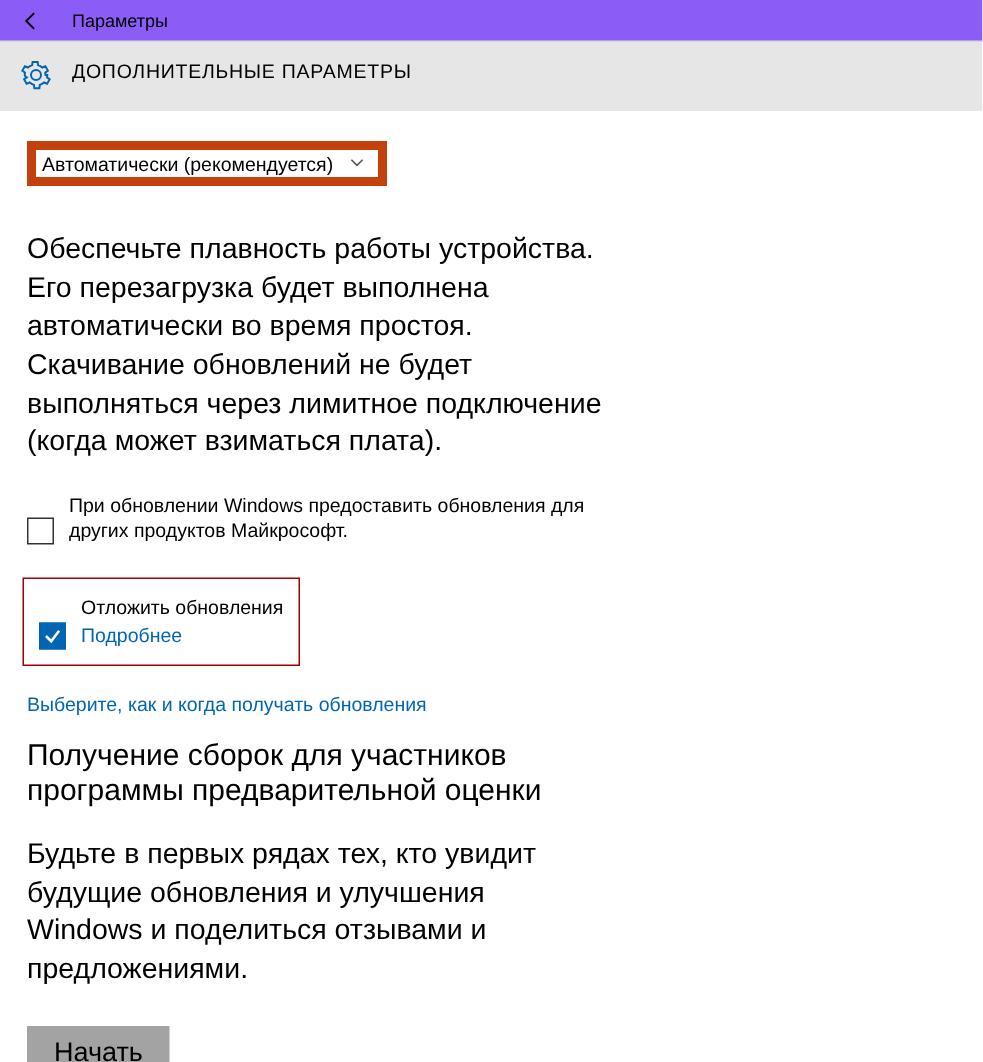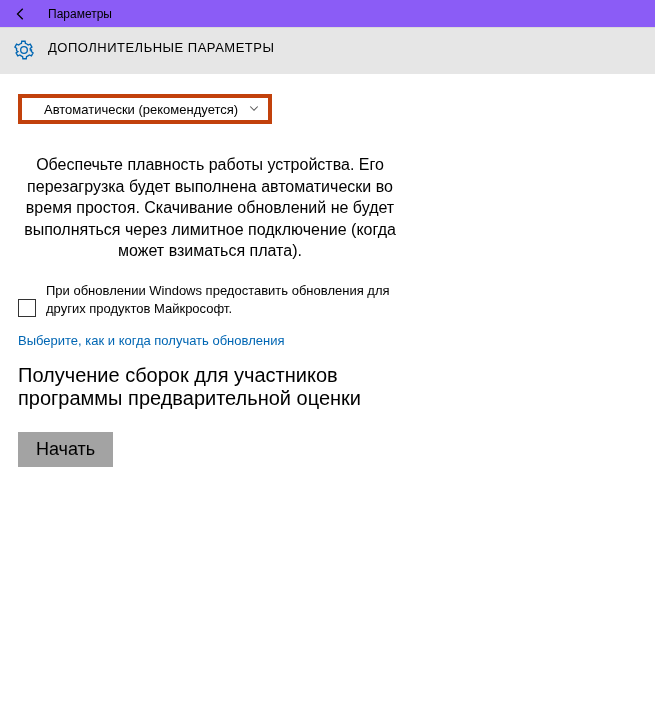--- a/index.html
+++ b/index.html
@@ -57,36 +57,35 @@
     max-width: 420px;
   }
   .section-heading {
     font-size: 20px;
     font-weight: 400;
     margin: 6px 0 18px 0;
   }
   .select-wrap {
     display: inline-flex;
     align-items: center;
-    border: 4px solid #c2410c;
+    border: 6px solid #c2410c;
     height: 30px;
-    padding: 0 8px 0 22px;
+    padding: 0 8px 0 4px;
     cursor: pointer;
     margin-bottom: 30px;
     justify-content: center;
   }
   .select-wrap .chev {
     margin-left: 10px;
     color: #555;
   }
   .para {
-    font-size: 16px;
+    font-size: 19px;
     line-height: 1.35;
     margin: 0 0 20px 0;
-    text-align: center;
   }
   .chk-row {
     display: flex;
     align-items: flex-end;
     margin-bottom: 16px;
   }
   .chkbox {
     width: 18px;
     height: 18px;
     border: 1px solid #333;
@@ -171,25 +170,39 @@
     </span>
   </div>
 
   <p class="para">Обеспечьте плавность работы устройства. Его перезагрузка будет выполнена автоматически во время простоя. Скачивание обновлений не будет выполняться через лимитное подключение (когда может взиматься плата).</p>
 
   <div class="chk-row">
     <span class="chkbox"></span>
     <span class="chk-label">При обновлении Windows предоставить обновления для других продуктов Майкрософт.</span>
   </div>
 
+  <div class="highlight-box">
+    <div class="chk-row">
+      <span class="chkbox checked">
+        <svg width="14" height="14" viewBox="0 0 16 16">
+            <path d="M3 8 L7 12 L13 4" stroke="#fff" stroke-width="2" fill="none"></path>
+          </svg>
+      </span>
+      <span class="chk-label">
+        <span>Отложить обновления</span>
+        <span class="more-link">Подробнее</span>
+      </span>
+    </div>
+  </div>
 
   <span class="link">Выберите, как и когда получать обновления</span>
 
   <div class="section2">
     <div class="section-heading">Получение сборок для участников программы предварительной оценки</div>
+    <p class="para">Будьте в первых рядах тех, кто увидит будущие обновления и улучшения Windows и поделиться отзывами и предложениями.</p>
     <button class="btn">Начать</button>
 
     
 
     
   </div>
 
 </div>
 
 </body></html>

